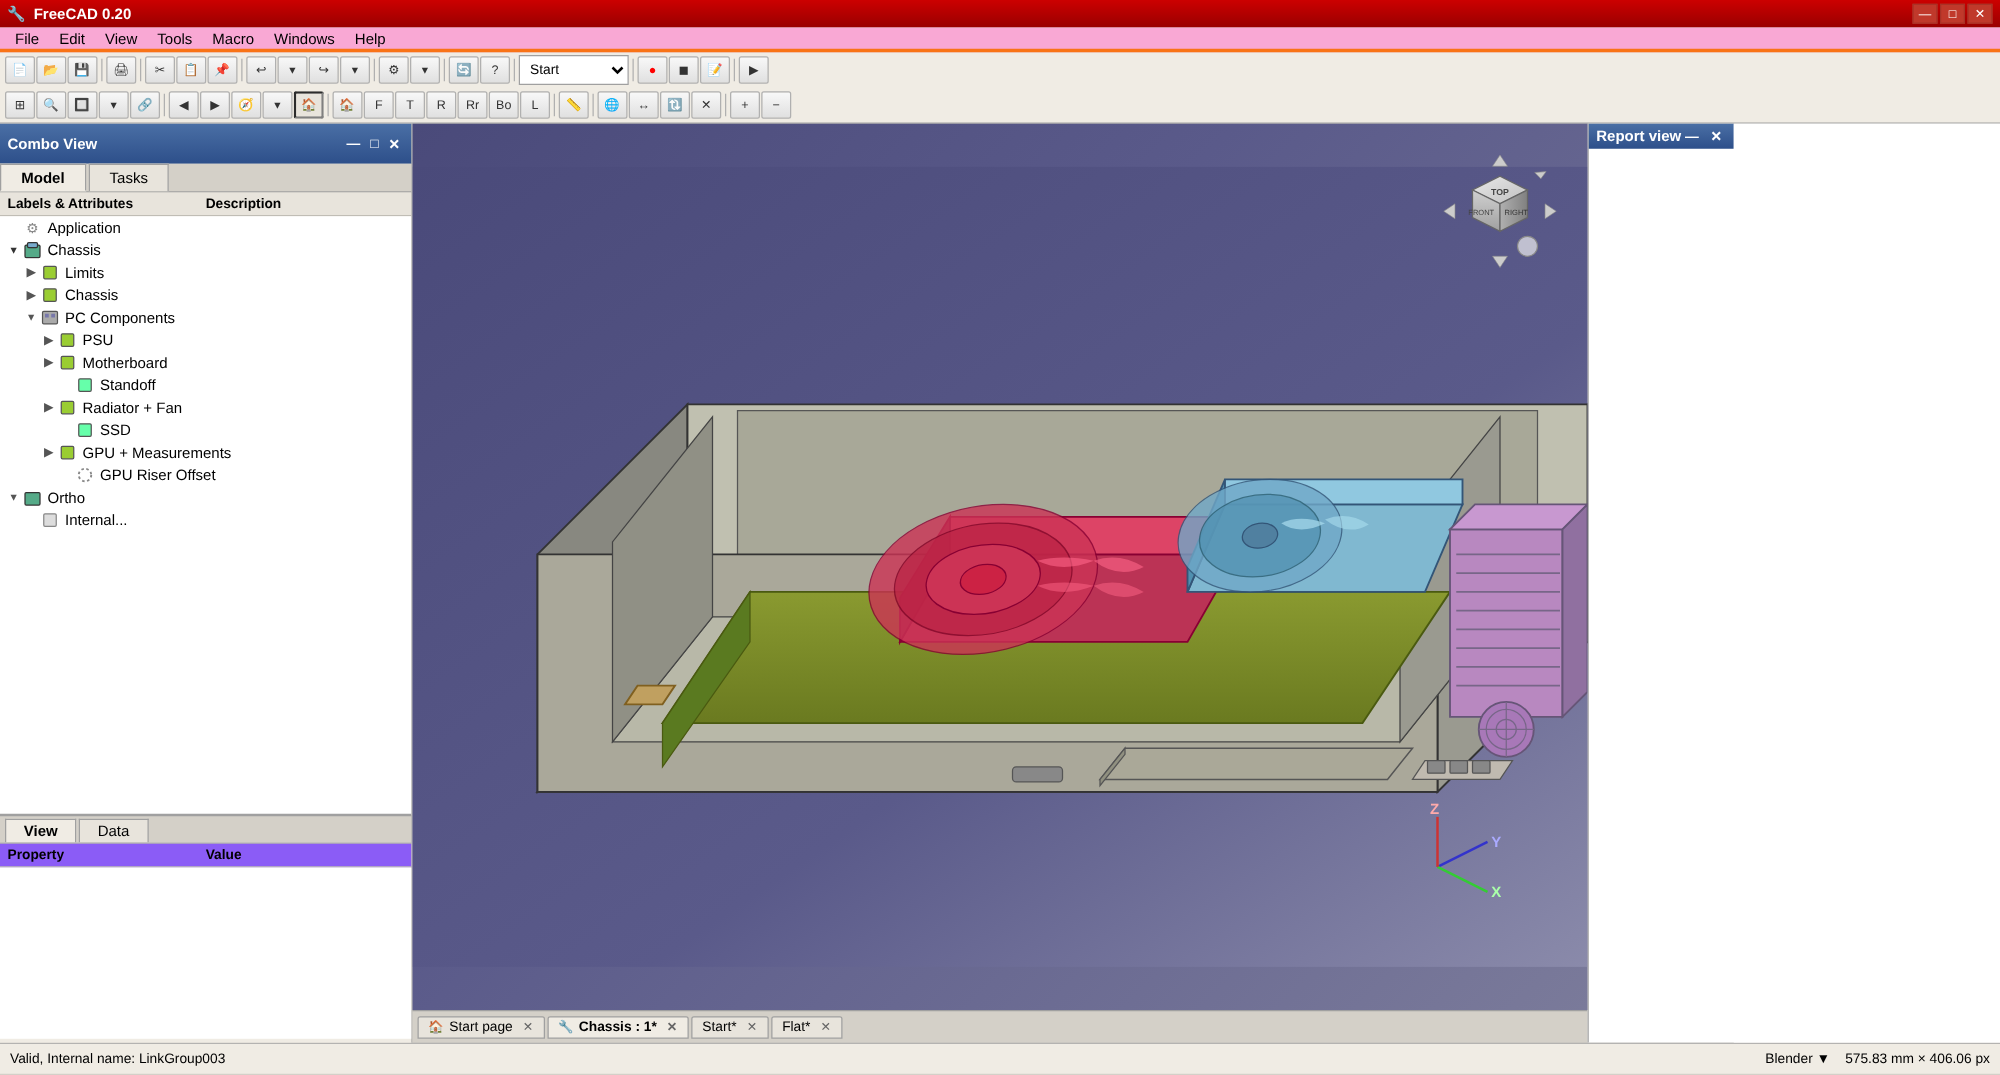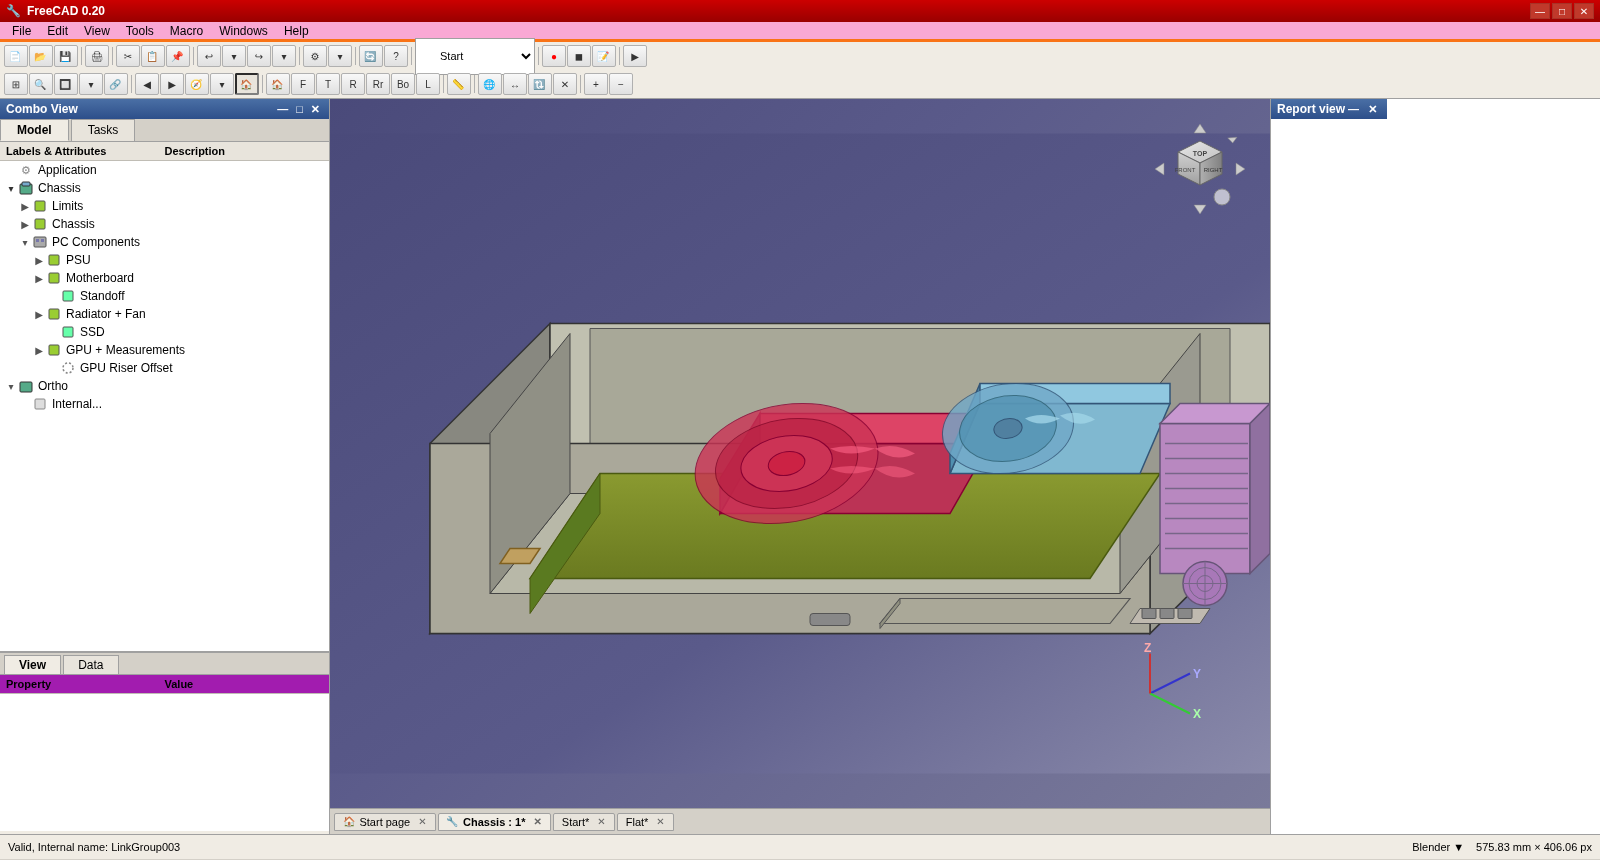--- a/index.html
+++ b/index.html
@@ -56,22 +56,22 @@
       height: 28px;
     }
     .tb-btn {
       width: 24px; height: 22px; background: linear-gradient(to bottom, #f8f8f8, #e0e0e0);
       border: 1px solid #b0b0b0; border-radius: 2px;
       display: flex; align-items: center; justify-content: center;
       cursor: pointer; font-size: 10px; color: #333;
     }
     .tb-sep { width: 1px; height: 18px; background: #b0b0b0; margin: 0 2px; }
     .tb-combo {
-      height: 37px; font-size: 11px; border: 1px solid #a0a0a0;
-      background: white; padding: 0 20px; min-width: 80px;
+      height: 24px; font-size: 11px; border: 1px solid #a0a0a0;
+      background: white; padding: 0 4px; min-width: 80px;
     }
 
     
     #main-area {
       display: flex;
       height: calc(860px - 22px - 20px - 58px - 25px);
     }
 
     
     #left-panel {
@@ -84,21 +84,21 @@
     }
     #combo-view-header {
       background: linear-gradient(to bottom, #4a6fa5, #2d4f8a);
       color: white;
       padding: 3px 6px;
       font-size: 12px;
       font-weight: bold;
       display: flex;
       align-items: center;
       justify-content: space-between;
-      height: 20px;
+      height: 32px;
     }
     #combo-view-header-btns { display: flex; gap: 2px; }
     .cv-btn { color: white; cursor: pointer; font-size: 11px; padding: 0 3px; }
 
     
     #tabs-row {
       display: flex;
       background: #d4d0c8;
       border-bottom: 1px solid #a0a0a0;
     }
@@ -152,21 +152,21 @@
     #property-panel {
       height: 160px;
       border-top: 1px solid #a0a0a0;
       background: #f0ece4;
     }
     #property-header {
       display: flex;
       padding: 3px 6px;
       font-size: 11px;
       border-bottom: 1px solid #c0bdb5;
-      background: #a21caf;
+      background: #8b5cf6;
     }
     .prop-col { flex: 1; font-weight: bold; }
     #property-content {
       background: white;
       height: calc(100% - 22px);
       overflow-y: auto;
     }
 
     
     #bottom-tabs {

